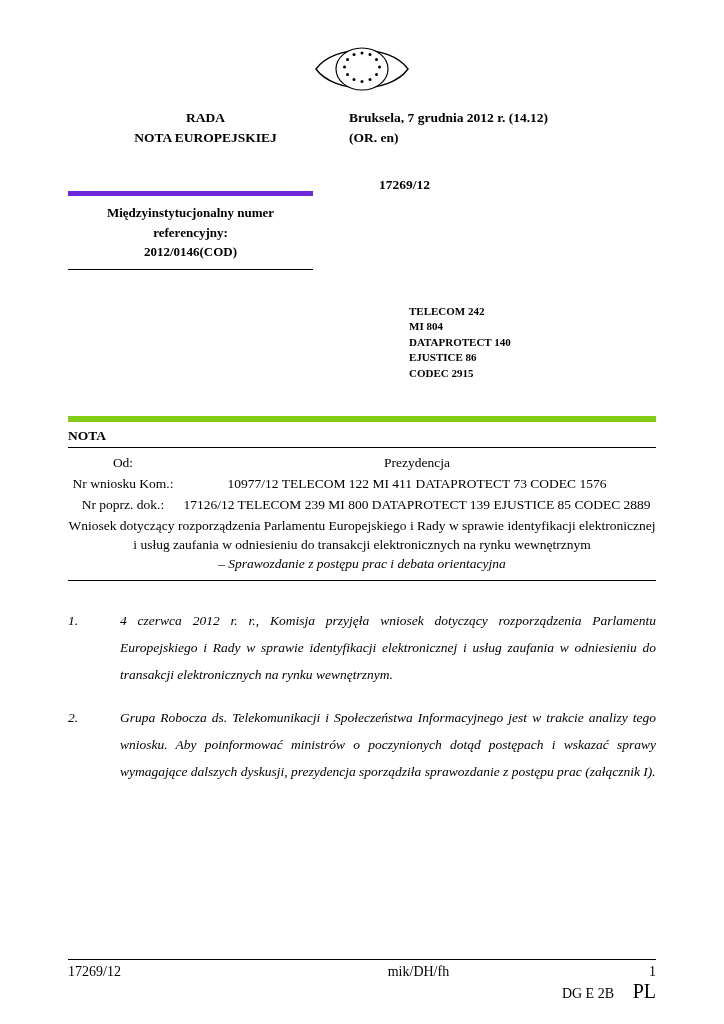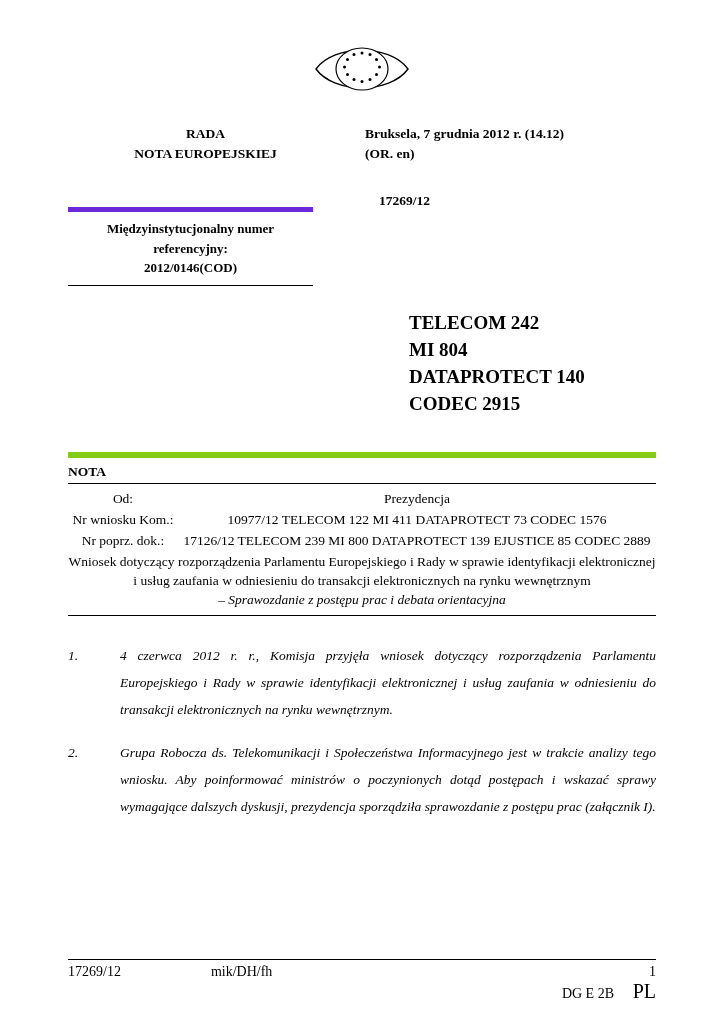--- a/index.html
+++ b/index.html
@@ -29,24 +29,23 @@
     display: flex;
     justify-content: center;
   }
   .emblem {
     width: 96px;
     height: 58px;
   }
 
   
   .hdr {
-    margin-top: 26px;
+    margin-top: 10px;
     display: flex;
     align-items: center;
-    gap: 16px;
   }
   .hdr-left {
     width: 275px;
     text-align: center;
     font-weight: bold;
     font-size: 13.5px;
     line-height: 1.45;
   }
   .hdr-right {
     flex: 1;
@@ -76,24 +75,24 @@
   .ref-right {
     flex: 1;
     padding-left: 66px;
     font-weight: bold;
     font-size: 13.5px;
     padding-top: 0px;
   }
 
   
   .codes {
-    margin-top: 24px;
+    margin-top: 34px;
     padding-left: 341px;
     font-weight: bold;
-    font-size: 19px;
+    font-size: 11px;
     line-height: 1.42;
   }
 
   
   .nota {
     margin-top: 34px;
     border-top: 6px solid #84cc16;
     padding-top: 4px;
   }
   .nota-title {
@@ -157,21 +156,21 @@
     margin-bottom: 4px;
   }
   .footer-line1 {
     display: flex;
     align-items: baseline;
     font-size: 14px;
   }
   .f-left { flex: none; }
   .f-mid {
     flex: 1;
-    text-align: left;
+    text-align: center;
     padding-left: 90px;
   }
   .f-right {
     flex: none;
     width: 30px;
     text-align: right;
   }
   .footer-line2 {
     display: flex;
     align-items: baseline;
@@ -235,20 +234,21 @@
       <div>referencyjny:</div>
       <div>2012/0146(COD)</div>
     </div>
     <div class="ref-right">17269/12</div>
   </div>
 
   <div class="codes">
     <div>TELECOM 242</div>
     <div>MI 804</div>
     <div>DATAPROTECT 140</div>
+    <div>EJUSTICE 86</div>
     <div>CODEC 2915</div>
   </div>
 
   <div class="nota">
     <div class="nota-title">NOTA</div>
     <div class="nota-sep"></div>
 
     <div class="nota-row">
       <div class="nota-label">Od:</div>
       <div class="nota-value">Prezydencja</div>

